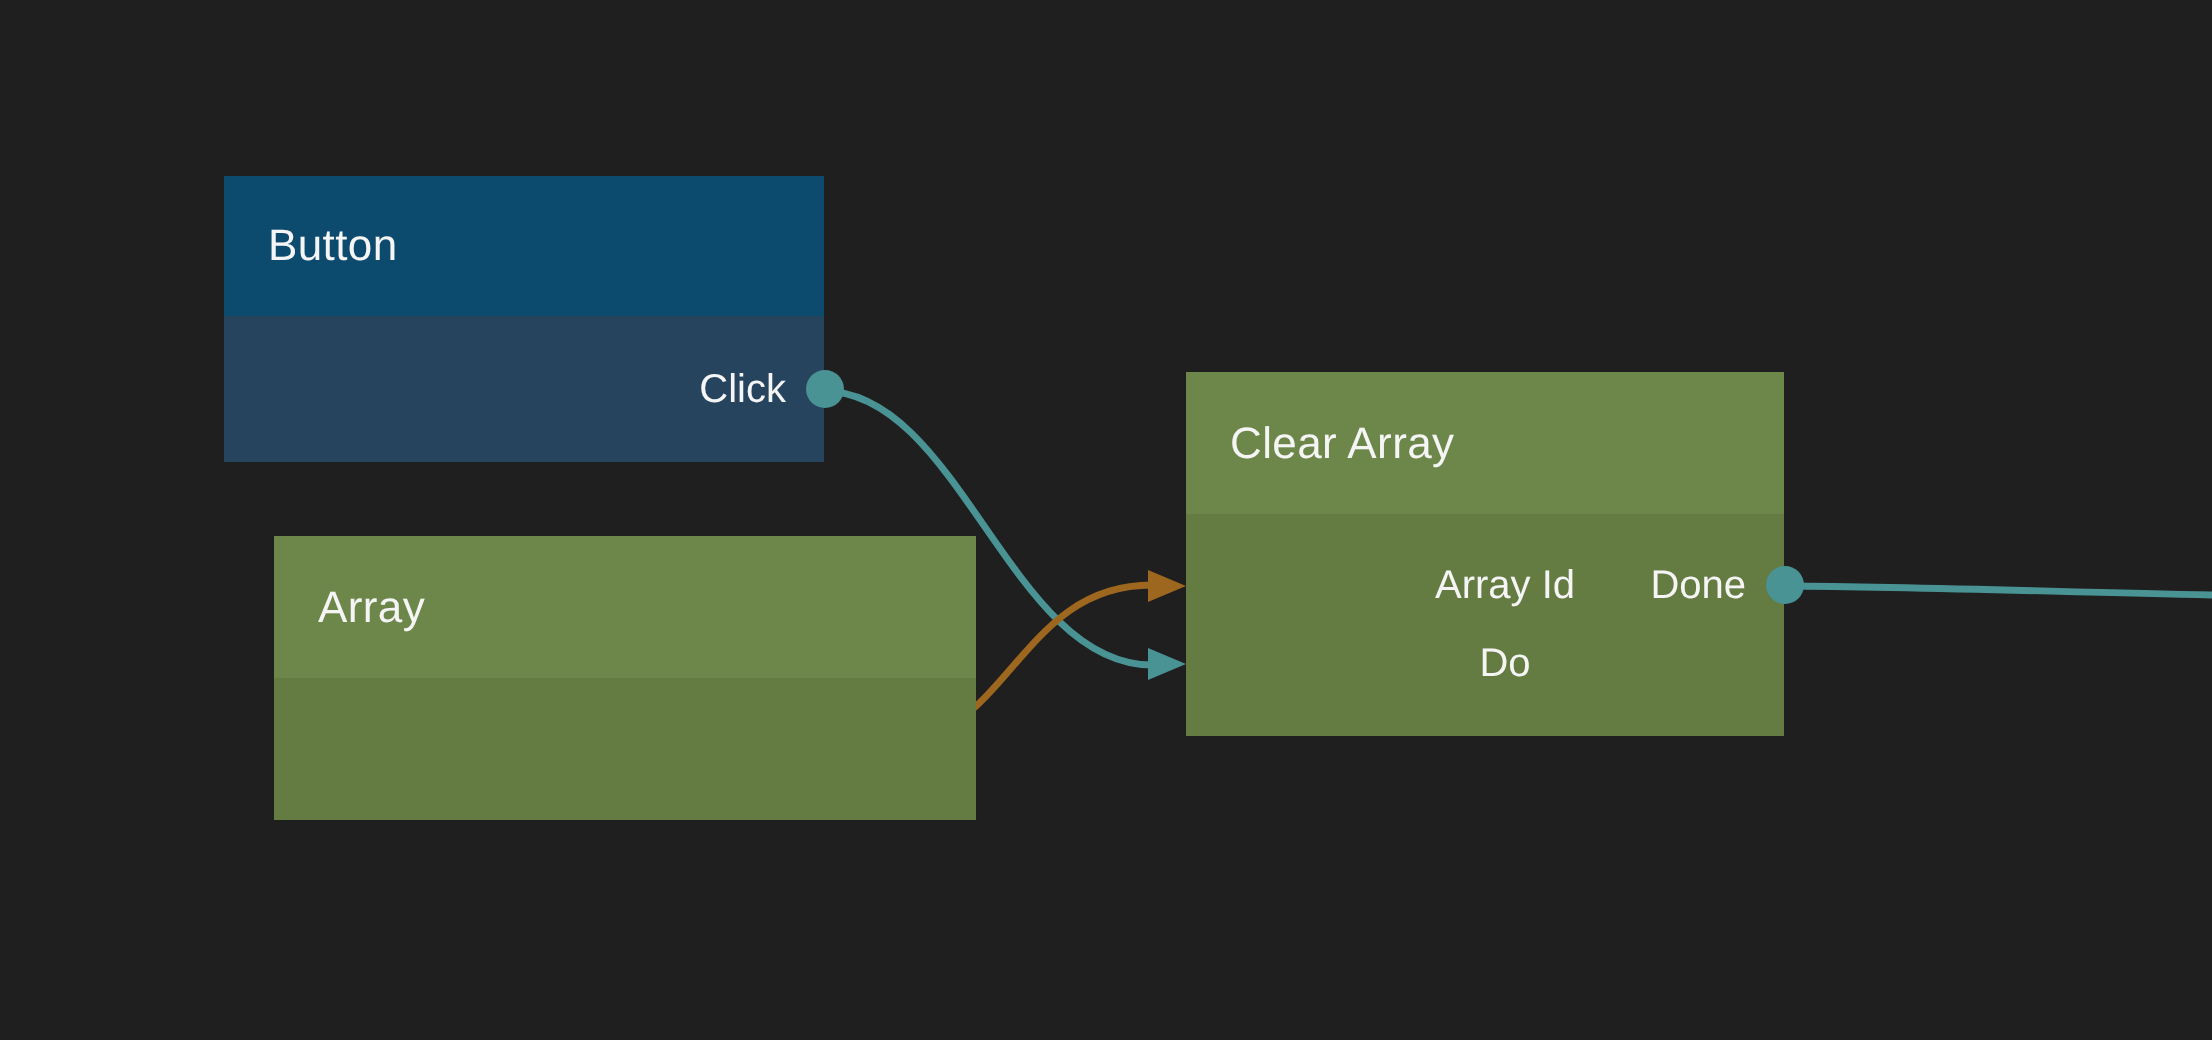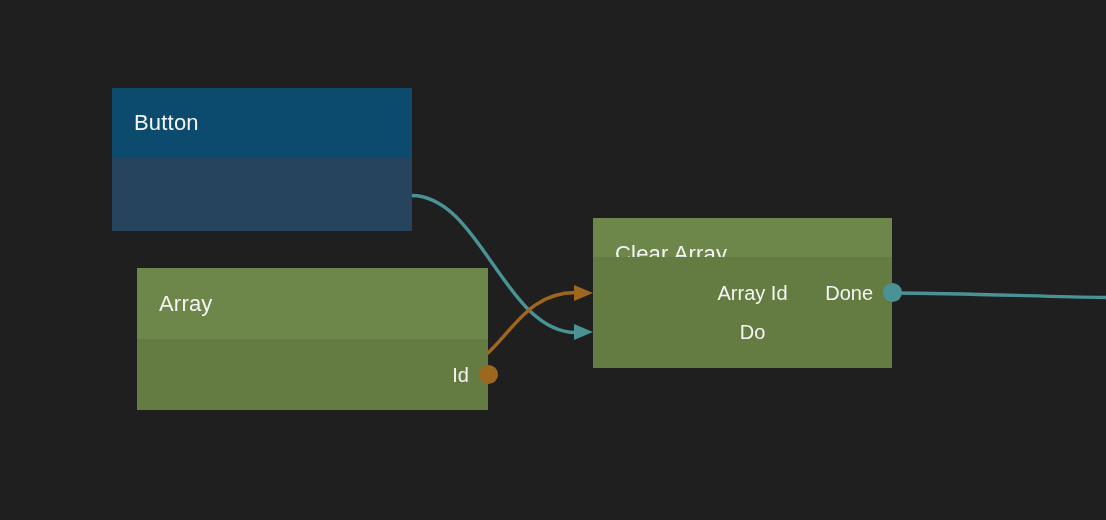--- a/index.html
+++ b/index.html
@@ -93,35 +93,35 @@
     <path d="M 411.5 195.5 C 480 195.5, 505 332.5, 576 332.5" fill="none" stroke-width="3.4" stroke="#4a9394"></path>
     <path d="M 892.5 293 C 965 293.5, 1030 296, 1106 297.5" fill="none" stroke-width="3.4" stroke="#4a9394"></path>
     <path d="M 435.5 375 C 505 375, 507 292.5, 576 292.5" fill="none" stroke-width="3.4" stroke="#9d671f"></path>
   </svg>
 
   <div class="node blue" style="left:112px; top:88px; width:300px; height:143px;">
     <div class="node-header" style="height:70px;">
       <span class="node-title">Button</span>
     </div>
     <div class="node-body" style="height:73px;"></div>
+    <div class="port-row output" style="top:87px;">
+      <span>Click</span>
+      <span class="port-circle teal" style="top:10px;"></span>
+    </div>
   </div>
 
   <div class="node green" style="left:137px; top:268px; width:351px; height:142px;">
     <div class="node-header" style="height:71px;">
       <span class="node-title">Array</span>
     </div>
     <div class="node-body" style="height:71px;"></div>
-    <div class="port-row output" style="top:87px;">
-      <span>Id</span>
-      <span class="port-circle orange" style="top:10px;"></span>
-    </div>
   </div>
 
   <div class="node green" style="left:593px; top:186px; width:299px; height:182px;">
-    <div class="node-header" style="height:71px;margin-top:32px;">
+    <div class="node-header" style="height:71px;">
       <span class="node-title">Clear Array</span>
     </div>
     <div class="node-body" style="height:111px;"></div>
 
     <div class="port-row input" style="top:87px;">
       <span class="port-arrow orange" style="top:11.5px;"></span>
       <span>Array Id</span>
     </div>
 
     <div class="port-row input" style="top:126px;">

